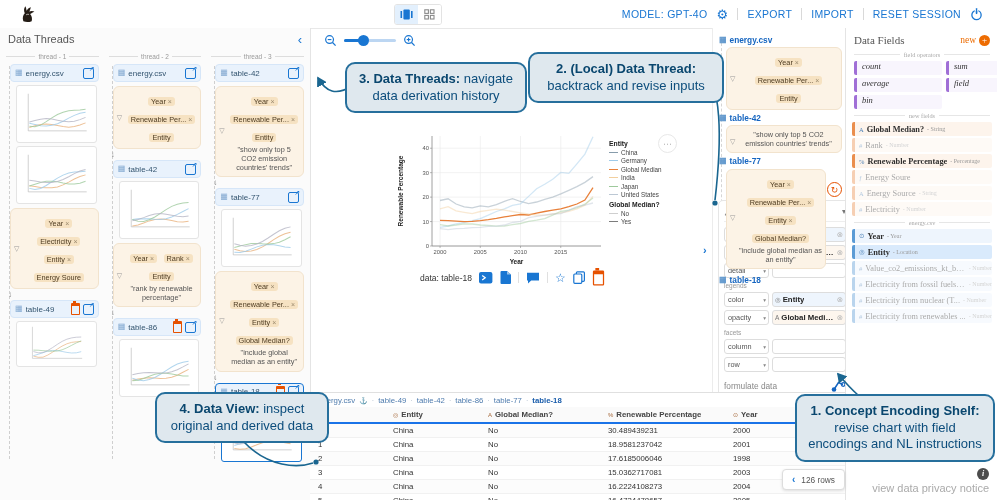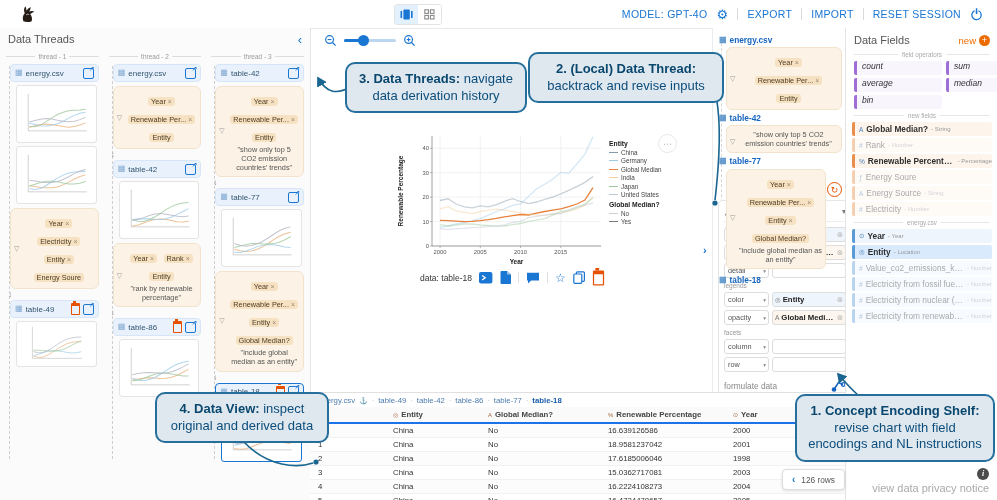--- a/index.html
+++ b/index.html
@@ -96,21 +96,21 @@
   .sval .nm{white-space:nowrap;overflow:hidden;text-overflow:ellipsis;}
   .sval .rm{margin-left:auto;color:#b5b5b5;font-size:7.5px;font-weight:normal;flex:none;}
   .sval.blue{background:#eef5fd;}
   .sval.warm{background:#fdf6ee;}
   .ssec{font-size:6.5px;color:#999;margin:4px 0 1px;}
   #formulate{display:flex;align-items:center;margin-top:7px;border-bottom:1px solid #bbb;padding-bottom:2px;}
   #formulate .t{font-size:8.3px;color:#888;}
   #formulate svg{margin-left:auto;}
   #shelf-chev{left:703px;top:244px;color:#1976d2;font-size:11px;font-weight:bold;}
   
-  #fields{left:845px;top:28px;width:152px;height:472px;background:#fff;border-left:1px solid #e4e4e4;}
+  #fields{left:845px;top:28px;width:152px;height:472px;background:#fff;border-left:1px solid #e4e4e4;font-family:Liberation Serif, serif;}
   #fields-head{display:flex;align-items:center;padding:6px 8px 2px;}
   #fields-title{font-size:11px;color:#555;}
   #new-wrap{margin-left:auto;display:flex;align-items:center;gap:3px;justify-content:flex-end;}
   #new-lbl{color:#ed6c02;font-size:9.5px;}
   #new-plus{width:11px;height:11px;border-radius:50%;background:#ed6c02;color:#fff;font-size:9px;line-height:11px;
             text-align:center;}
   .divid{display:flex;align-items:center;gap:4px;font-size:6.3px;color:#aaa;margin:3px 8px 3px;}
   .divid::before,.divid::after{content:"";flex:1;border-top:1px solid #e6e6e6;}
   #ops{display:grid;grid-template-columns:88px 52px;gap:3px 4px;padding:0 8px;}
   .opchip{display:flex;align-items:flex-start;background:#f8f5fd;border-radius:2px;height:14px;overflow:hidden;}
@@ -738,21 +738,21 @@
     <div class="opchip">
         <span class="bar"></span>
         <span class="nm">sum</span>
       </div>
     <div class="opchip">
         <span class="bar"></span>
         <span class="nm">average</span>
       </div>
     <div class="opchip">
         <span class="bar"></span>
-        <span class="nm">median</span>
+        <span class="nm">field</span>
       </div>
     <div class="opchip">
         <span class="bar"></span>
         <span class="nm">bin</span>
       </div>
   </div>
   <div class="divid">
       <span>new fields</span>
     </div>
   <div class="flist">
@@ -871,21 +871,21 @@
     <div class="hc cw4">
         <span class="hico">⊙</span>
         <span>Year</span>
       </div>
   </div>
   <div id="tbody">
     <div class="trow">
       <div class="tc cw0">0</div>
         <div class="tc cw1">China</div>
       <div class="tc cw2">No</div>
-        <div class="tc cw3">16.639126586</div>
+        <div class="tc cw3">30.489439231</div>
       <div class="tc cw4">2000</div>
       </div>
     <div class="trow">
       <div class="tc cw0">1</div>
         <div class="tc cw1">China</div>
       <div class="tc cw2">No</div>
         <div class="tc cw3">18.9581237042</div>
       <div class="tc cw4">2001</div>
       </div>
     <div class="trow">

